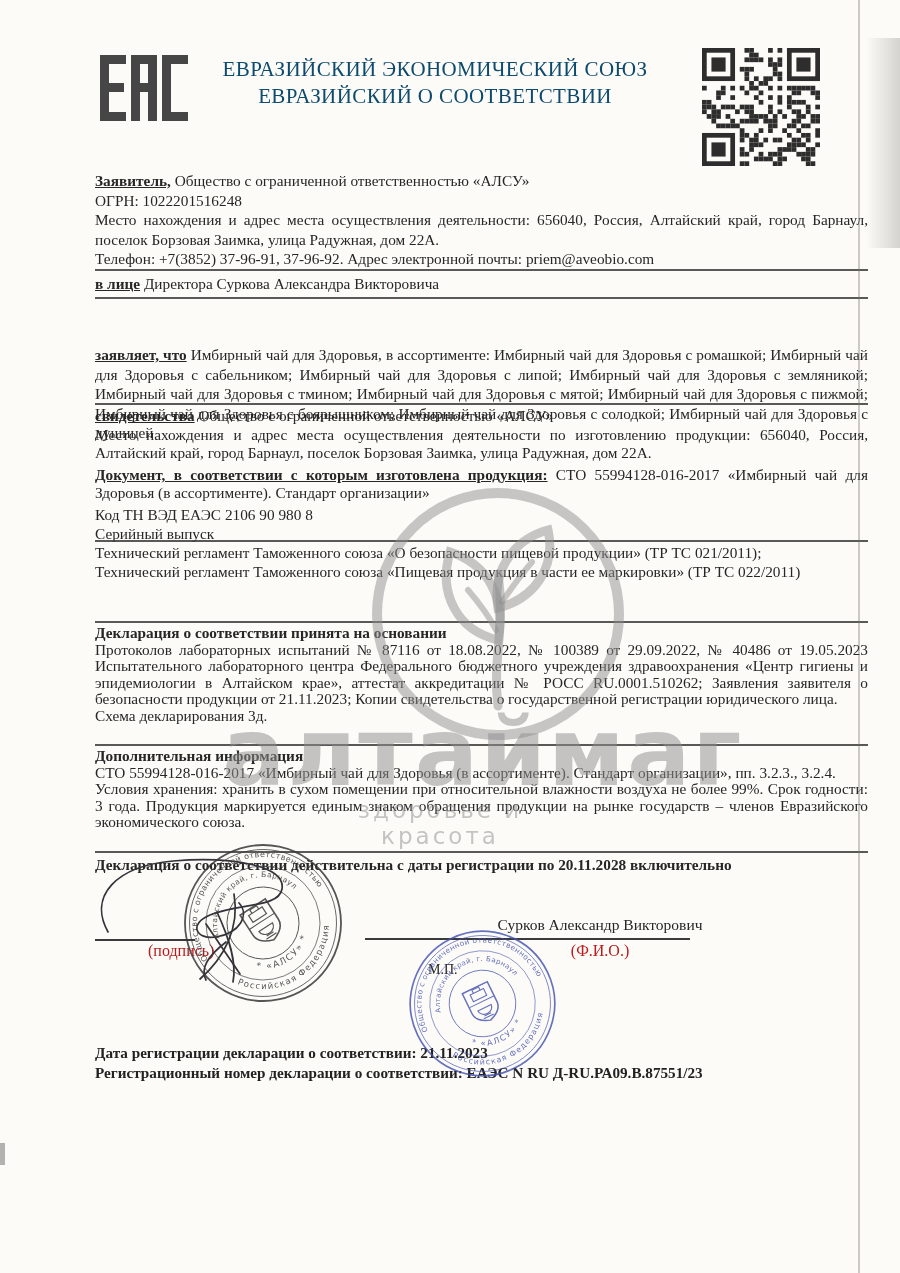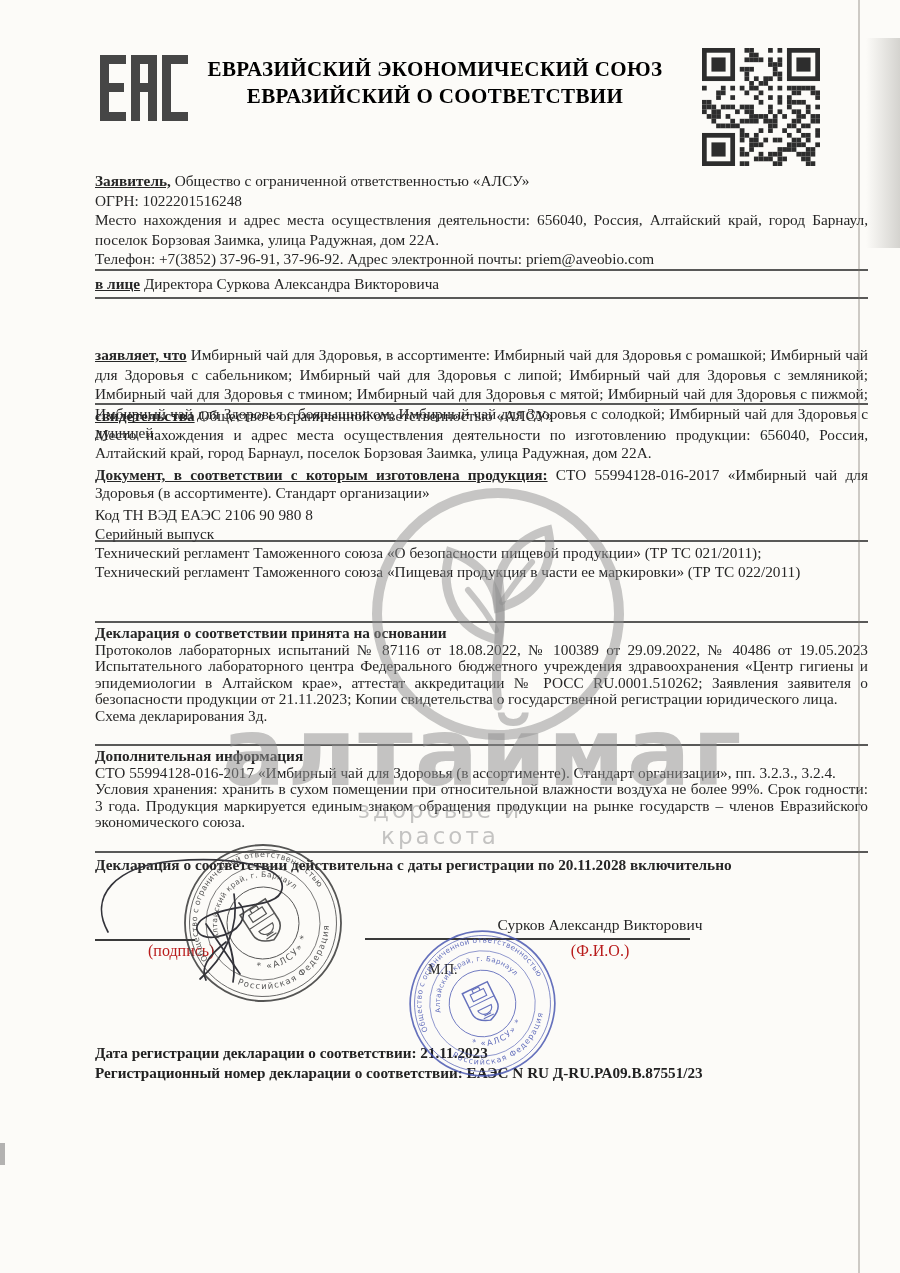--- a/index.html
+++ b/index.html
@@ -3,22 +3,22 @@
 <meta charset="utf-8">
 <style>
   html,body{margin:0;padding:0;background:#e8e6e2;}
   #page{position:relative;width:900px;height:1273px;margin:0 auto;background:#fcfbf8;overflow:hidden;
         font-family:"Liberation Serif",serif;color:#262626;}
   .abs{position:absolute;}
   .para{font-size:15.3px;line-height:19.5px;text-align:justify;}
   .rule{position:absolute;left:95px;width:773px;height:1.6px;background:#3c3c3c;opacity:.85;}
   b{font-weight:bold;text-decoration:underline;}
   
-  #hdr-title{left:195px;top:56px;width:480px;text-align:center;font-weight:bold;
-             font-size:21px;line-height:27px;letter-spacing:.4px;color:#000000;}
+  #hdr-title{left:195px;top:56px;width:480px;text-align:center;font-weight:normal;
+             font-size:21px;line-height:27px;letter-spacing:.4px;color:#0c4a6e;}
   
   .wm{color:rgba(143,143,143,.52);font-family:"DejaVu Sans",sans-serif;font-weight:bold;z-index:5;pointer-events:none;}
   #wm-title{left:222px;top:698px;font-size:94px;letter-spacing:2px;}
   #wm-sub{left:300px;top:797px;width:280px;font-size:23px;letter-spacing:3px;font-weight:normal;text-align:center;}
   #wm-logo{left:360px;top:478px;z-index:5;pointer-events:none;}
   
   .cap{font-size:16px;color:#b91c1c;}
   .sigline{position:absolute;height:1.5px;background:#3a3a3a;}
   
   .seal{z-index:6;pointer-events:none;}

